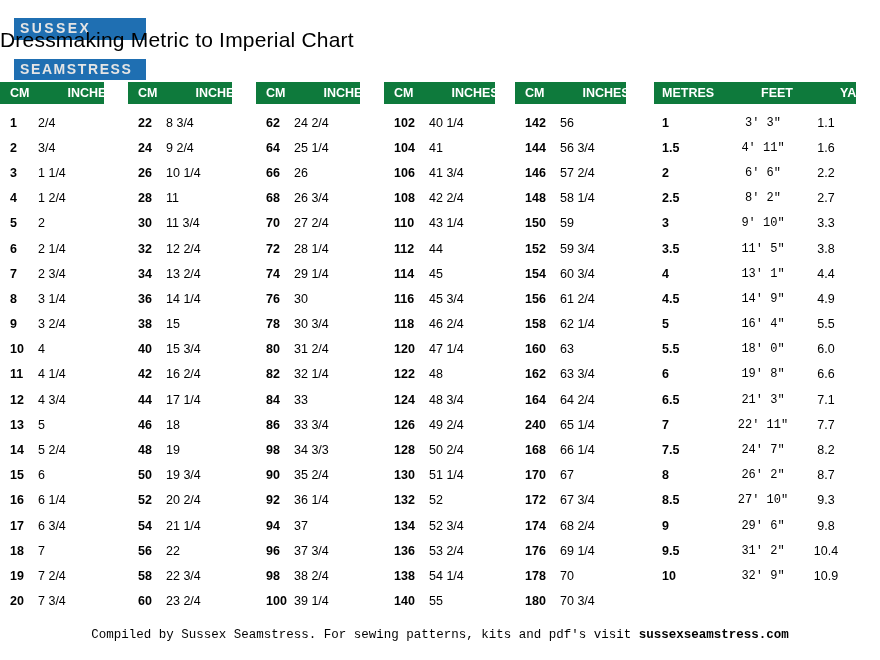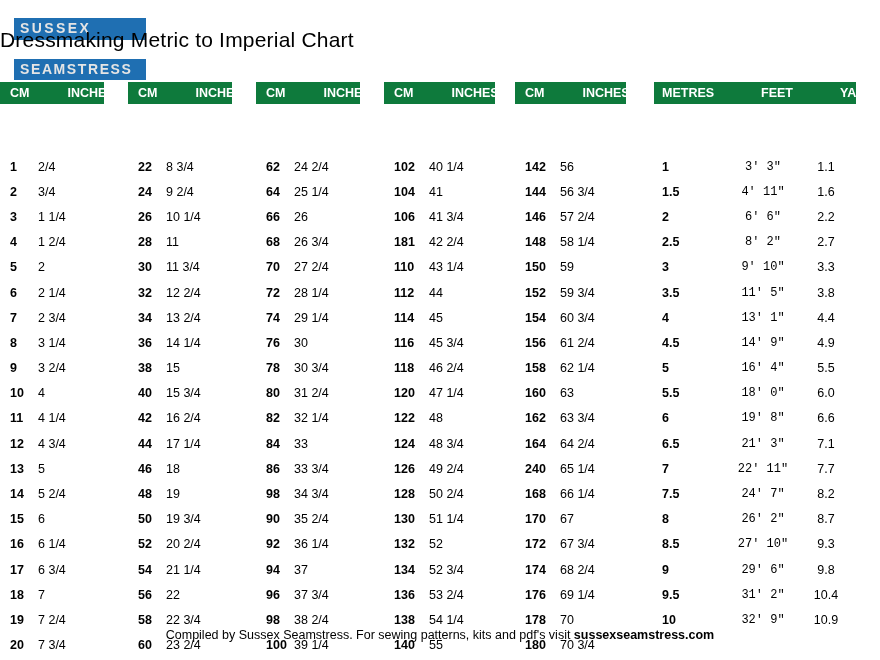--- a/index.html
+++ b/index.html
@@ -58,21 +58,20 @@
     left: 0;
     top: 82px;
     width: 880px;
     display: flex;
     flex-direction: row;
     align-items: flex-start;
   }
   .col-block {
     display: flex;
     flex-direction: column;
-    gap: 44px;
   }
 
   .hdr {
     background: #0e7a3c;
     color: #ffffff;
     font-weight: bold;
     font-size: 12.5px;
     height: 22px;
     display: flex;
     align-items: center;
@@ -125,21 +124,21 @@
   .m-block .row .c-yards { width: 54px; text-align: center; padding-right: 6px; box-sizing: border-box; }
 
   
   .footer {
     position: absolute;
     left: 0;
     right: 0;
     bottom: 18px;
     text-align: center;
     font-size: 12.5px;
-    font-family: Liberation Sans, sans-serif;
+    font-family: Liberation Mono, monospace;
   }
   .footer b { font-weight: bold; }
 </style>
 </head>
 <body>
 
 <div class="logo">
   <span class="logo-line">SUSSEX</span>
   <span class="logo-line second">SEAMSTRESS</span>
 </div>
@@ -376,21 +375,21 @@
         <div class="row">
           <span class="c-metric">84</span>
           <span class="c-val">33</span>
         </div>
         <div class="row">
           <span class="c-metric">86</span>
           <span class="c-val">33 3/4</span>
         </div>
         <div class="row">
           <span class="c-metric">98</span>
-          <span class="c-val">34 3/4</span>
+          <span class="c-val">34 3/3</span>
         </div>
         <div class="row">
           <span class="c-metric">90</span>
           <span class="c-val">35 2/4</span>
         </div>
         <div class="row">
           <span class="c-metric">92</span>
           <span class="c-val">36 1/4</span>
         </div>
         <div class="row">
@@ -423,21 +422,21 @@
         </div>
         <div class="row">
           <span class="c-metric">104</span>
           <span class="c-val">41</span>
         </div>
         <div class="row">
           <span class="c-metric">106</span>
           <span class="c-val">41 3/4</span>
         </div>
         <div class="row">
-          <span class="c-metric">181</span>
+          <span class="c-metric">108</span>
           <span class="c-val">42 2/4</span>
         </div>
         <div class="row">
           <span class="c-metric">110</span>
           <span class="c-val">43 1/4</span>
         </div>
         <div class="row">
           <span class="c-metric">112</span>
           <span class="c-val">44</span>
         </div>

